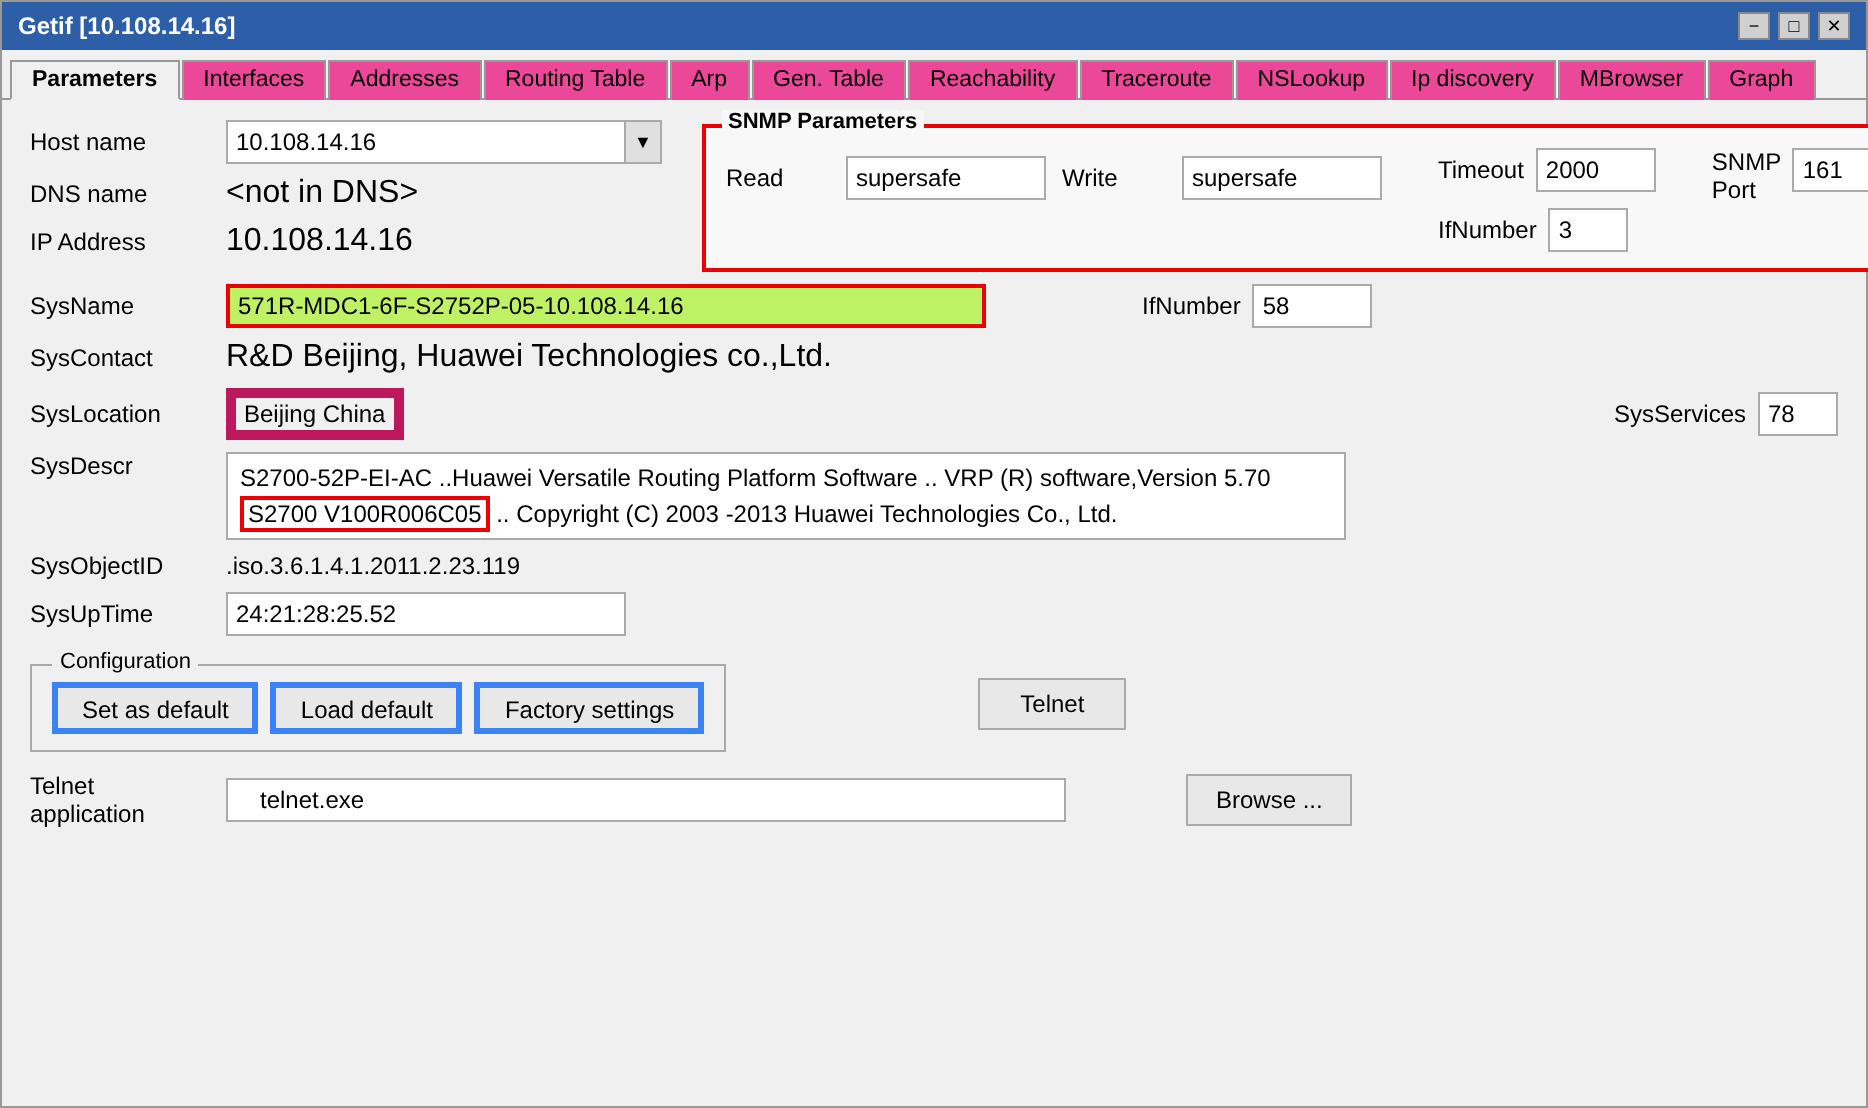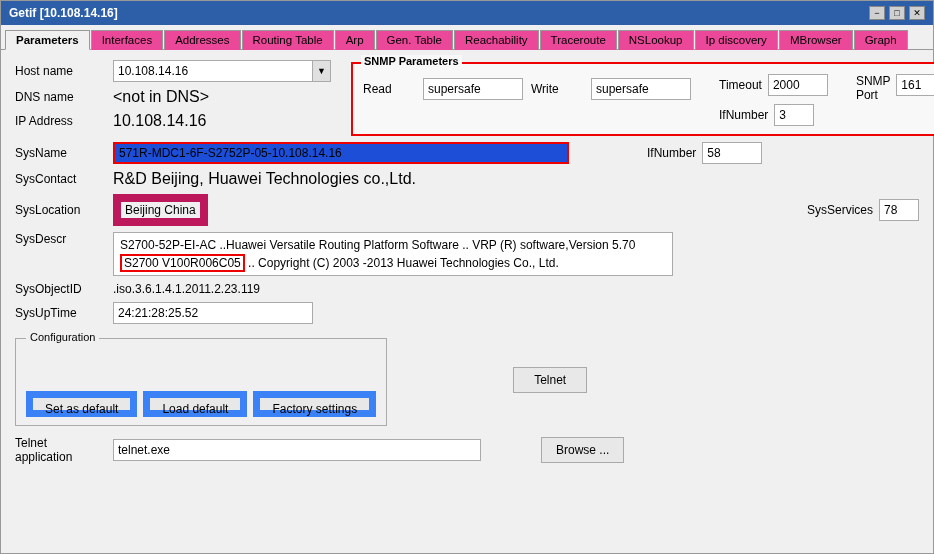--- a/index.html
+++ b/index.html
@@ -117,25 +117,25 @@
       cursor: pointer;
       font-size: 9px;
       border-left: none;
     }
     .snmp-label {
       width: 40px;
       font-size: 12px;
     }
     .sysname-input {
       border: 2px solid #e00;
-      background: #1d4ed8;
+      background: #bef264;
       padding: 2px 4px;
       font-size: 12px;
       height: 22px;
-      width: 456px;
+      width: 380px;
     }
     .static-value {
       font-size: 16px;
     }
     .ifnum-label {
       font-size: 12px;
       margin-left: 30px;
     }
     .descr-box {
       border: 1px solid #aaa;
@@ -170,50 +170,49 @@
     }
     .config-group-title {
       position: absolute;
       top: -8px;
       left: 10px;
       background: #f0f0f0;
       padding: 0 4px;
       font-size: 11px;
     }
     .config-btn {
-      border: 7px solid #3b82f6;
+      border: 3px solid #3b82f6;
       background: #e8e8e8;
       padding: 4px 12px;
       font-size: 12px;
       cursor: pointer;
       height: 26px;
-      margin-top: 44px;
     }
     .telnet-btn {
       border: 1px solid #aaa;
       background: #e8e8e8;
       padding: 4px 20px;
       font-size: 12px;
       cursor: pointer;
       height: 26px;
       margin-left: auto;
     }
     .telnet-section {
       display: flex;
       align-items: center;
       gap: 8px;
       margin-top: 4px;
     }
     .telnet-input {
       border: 1px solid #aaa;
       background: white;
-      padding: 2px 4px;
+      padding: 2px 16px;
       font-size: 12px;
       height: 22px;
-      width: 368px;
+      width: 420px;
     }
     .browse-btn {
       border: 1px solid #aaa;
       background: #e8e8e8;
       padding: 4px 14px;
       font-size: 12px;
       cursor: pointer;
       height: 26px;
       margin-left: auto;
     }
@@ -379,21 +378,21 @@
       </div>
     </div>
 
     <div class="row">
       <span class="label">SysContact</span>
       <span class="static-value">R&amp;D Beijing, Huawei Technologies co.,Ltd.</span>
     </div>
 
     <div class="row">
       <span class="label">SysLocation</span>
-      <span style="border:8px solid #be185d; padding:1px 4px; font-size:12px;">Beijing China</span>
+      <span style="border:5px solid #be185d; padding:1px 4px; font-size:12px;">Beijing China</span>
       <div style="margin-left:auto; display:flex; align-items:center; gap:6px;">
         <span>SysServices</span>
         <input class="input-field" style="width: 40px;" type="text" value="78">
       </div>
     </div>
 
     <div class="descr-row">
       <span class="label">SysDescr</span>
       <div class="descr-box">
         <span>S2700-52P-EI-AC ..Huawei Versatile Routing Platform Software .. VRP (R) software,Version 5.70 </span><span style="border:2px solid #e00; padding:0 2px;">S2700 V100R006C05</span><span> .. Copyright (C) 2003 -2013 Huawei Technologies Co., Ltd.</span>

